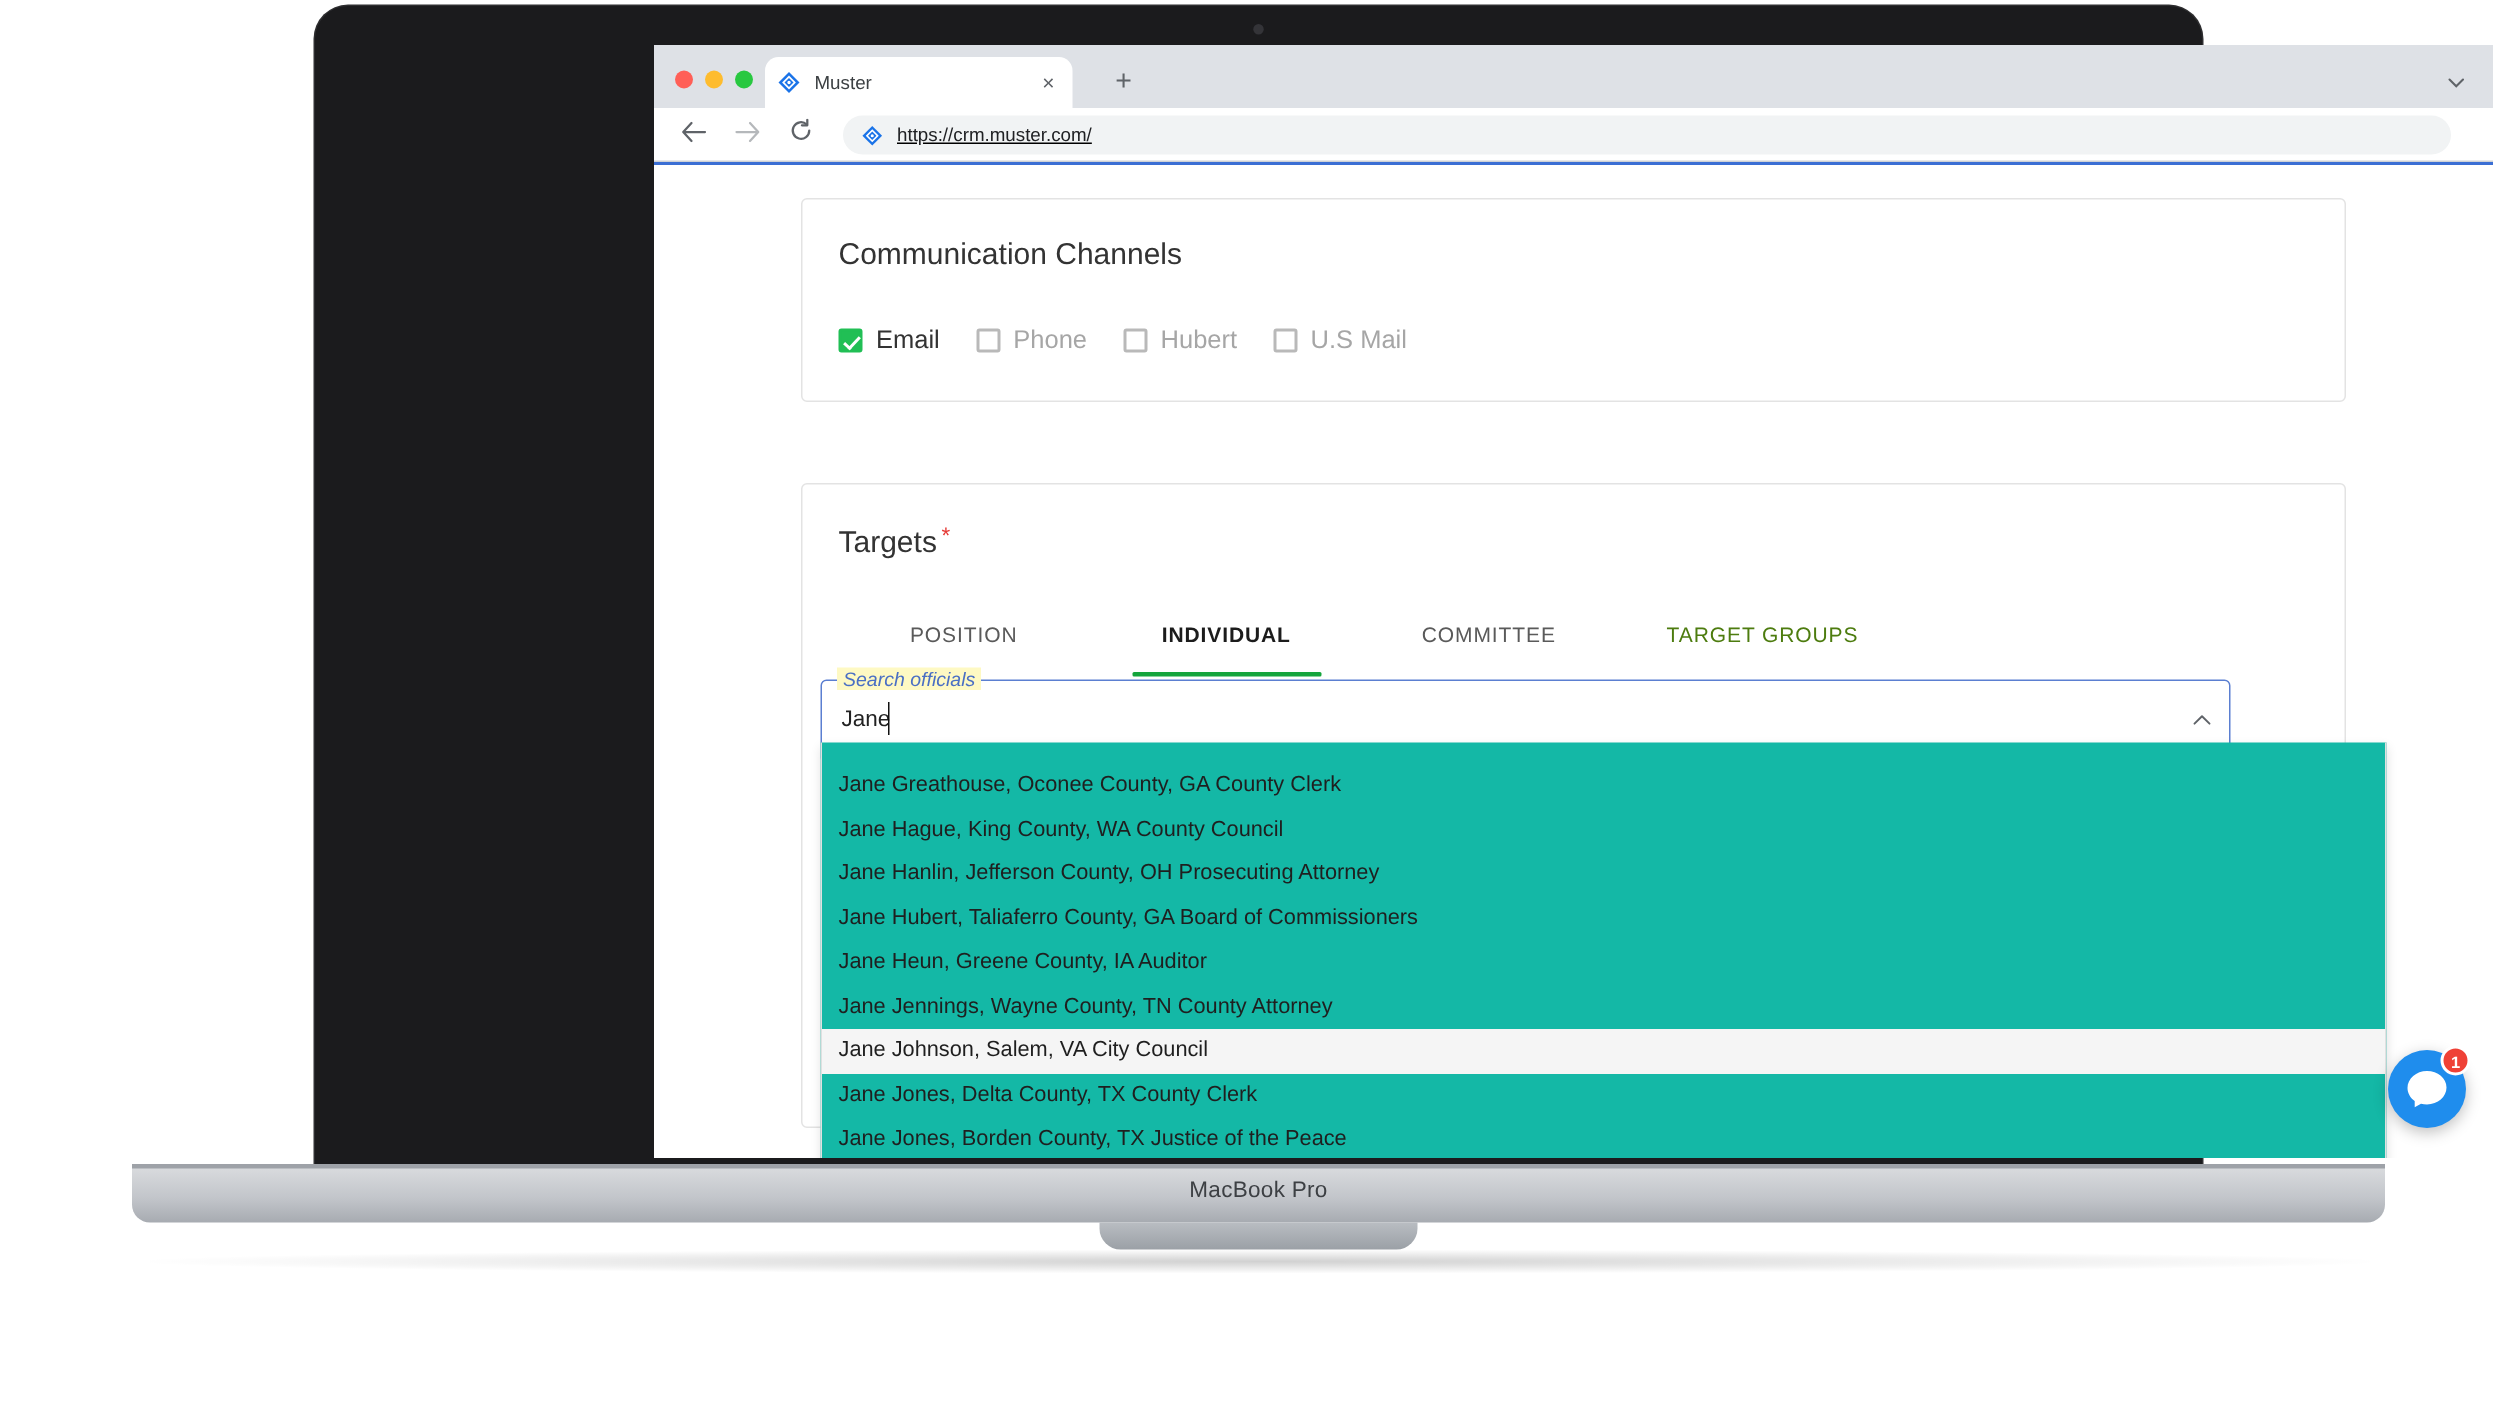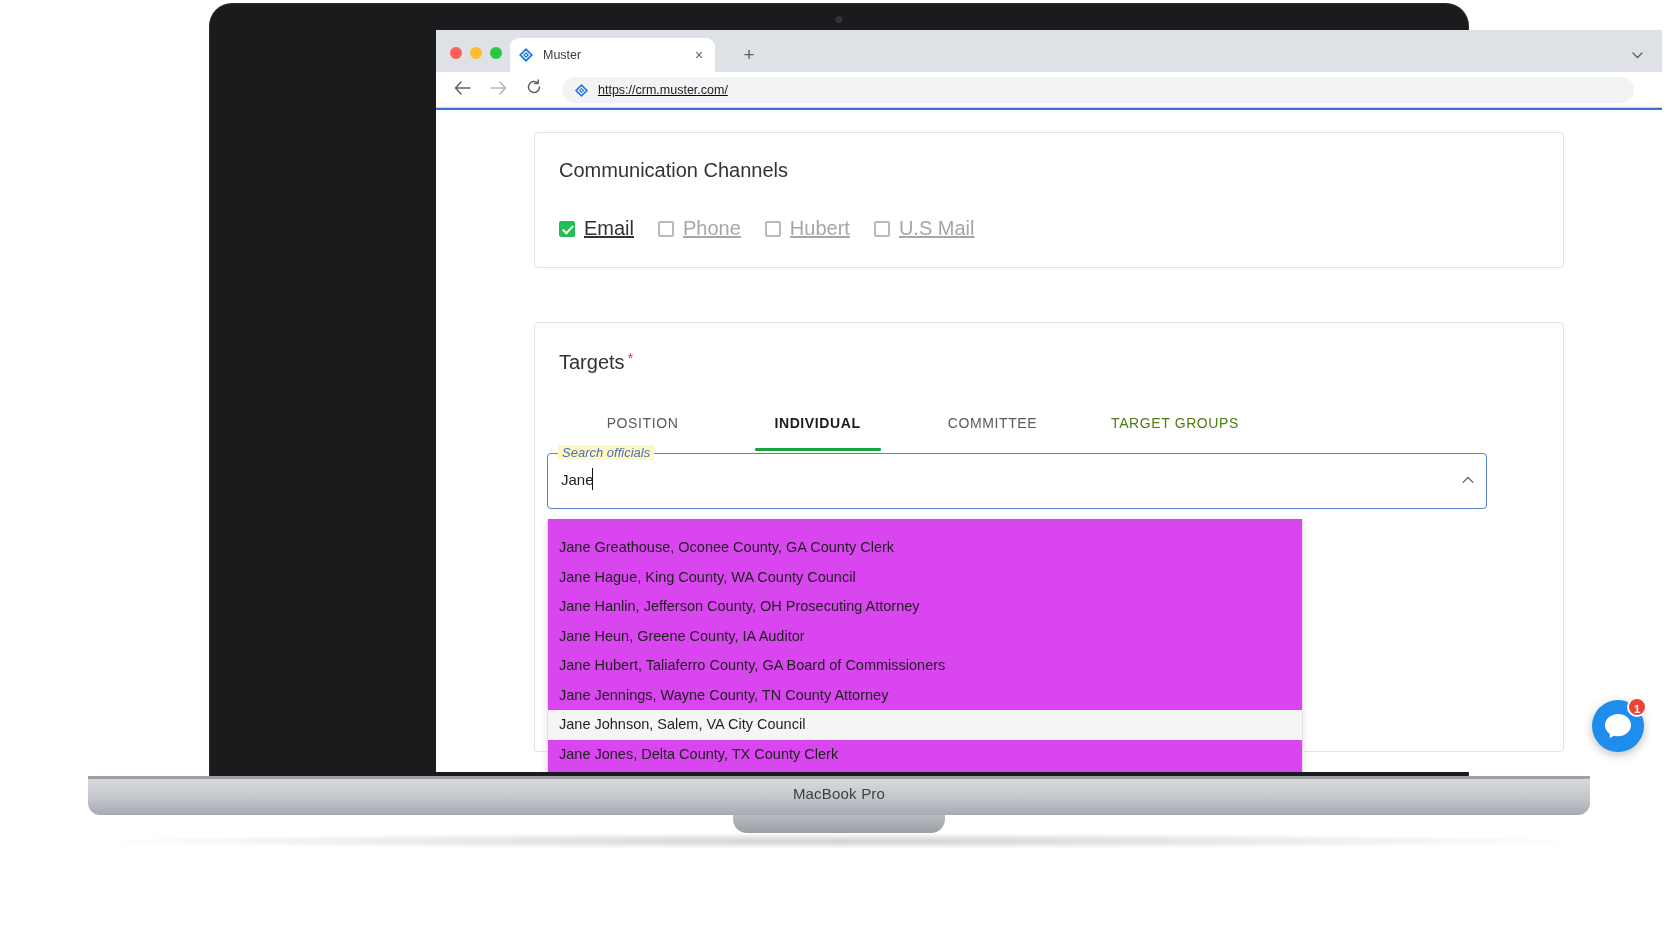--- a/index.html
+++ b/index.html
@@ -161,21 +161,21 @@
   }
   .cb-box.checked {
     background: #21bf55; border-color: #21bf55;
   }
   .cb-box.checked::after {
     content: ""; position: absolute;
     left: 4px; top: 0.5px; width: 4px; height: 9px;
     border: solid #fff; border-width: 0 2px 2px 0;
     transform: rotate(43deg);
   }
-  .cb-label { font-size: 20px; color: #333; text-decoration: underline; }
+  .cb-label { font-size: 17px; color: #333; }
   .cb-label.muted { color: #a6a6a6; }
 
   
   .tabs-row {
     position: absolute; left: 20px; top: 82px; width: 990px; height: 40px;
     display: flex;
   }
   .ttab {
     font-size: 14px; letter-spacing: .6px; color: #5a5a5a;
     text-align: center; padding-top: 10px; position: relative;
@@ -209,23 +209,23 @@
     position: absolute; left: 45px; top: 15px;
     width: 1.4px; height: 22px; background: #111;
   }
   .search-arrow {
     position: absolute; right: 13px; top: 20px;
     color: #5f6368; font-size: 12px; line-height: 14px;
   }
 
   
   .dropdown {
-    position: absolute; left: 12px; top: 196px;
-    width: 756px; height: 283px;
-    background: #d946ef;
+    position: absolute; left: 12px; top: 172px;
+    width: 1044px; height: 283px;
+    background: #14b8a6;
     border: 1px solid #e0e0e0;
     border-top: none;
     box-shadow: 0 3px 7px rgba(0,0,0,0.12);
     overflow: hidden;
   }
   .dd-item {
     height: 29.5px; line-height: 29.5px;
     padding-left: 11px;
     font-size: 14.5px; color: #1f1f1f;
     white-space: nowrap;
@@ -382,22 +382,22 @@
                   <path d="M1 6.4L6 1.5l5 4.9" stroke="#5f6368" stroke-width="1.3" fill="none" stroke-linecap="round" stroke-linejoin="round"></path>
                 </svg>
             </div>
           </div>
 
           <div class="dropdown">
             <div class="dd-item partial"></div>
             <div class="dd-item">Jane Greathouse, Oconee County, GA County Clerk</div>
             <div class="dd-item">Jane Hague, King County, WA County Council</div>
             <div class="dd-item">Jane Hanlin, Jefferson County, OH Prosecuting Attorney</div>
+            <div class="dd-item">Jane Hubert, Taliaferro County, GA Board of Commissioners</div>
             <div class="dd-item">Jane Heun, Greene County, IA Auditor</div>
-            <div class="dd-item">Jane Hubert, Taliaferro County, GA Board of Commissioners</div>
             <div class="dd-item">Jane Jennings, Wayne County, TN County Attorney</div>
             <div class="dd-item selected">Jane Johnson, Salem, VA City Council</div>
             <div class="dd-item">Jane Jones, Delta County, TX County Clerk</div>
             <div class="dd-item">Jane Jones, Borden County, TX Justice of the Peace</div>
           </div>
 
         </div>
 
         <div class="intercom">
           <svg width="28" height="26" viewBox="0 0 28 26">

